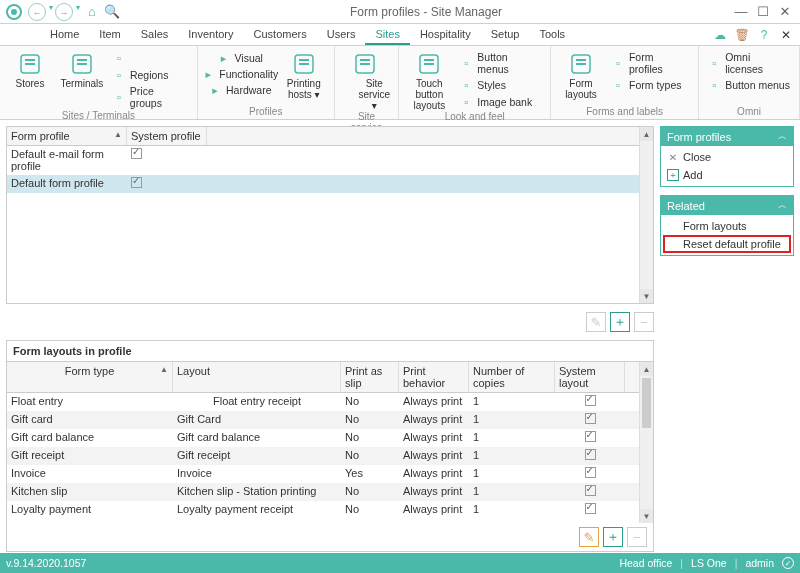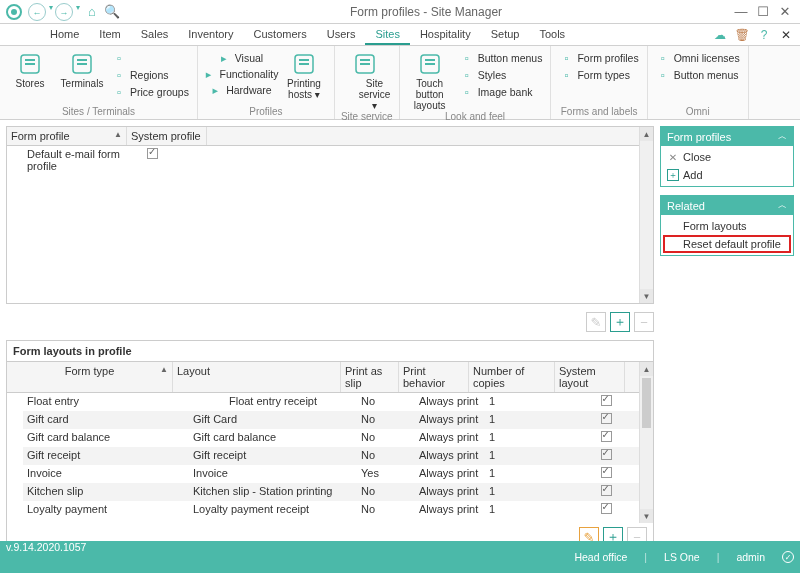--- a/index.html
+++ b/index.html
@@ -40,21 +40,21 @@
 .content { display: flex; height: 438px; }
 .main { flex: 1; padding: 6px; display: flex; flex-direction: column; gap: 4px; }
 .side { width: 140px; padding: 6px 6px 6px 0; }
 
 
 .grid-wrap { border: 1px solid #ccc; position: relative; }
 .grid-head { display: flex; background: #f5f5f5; border-bottom: 1px solid #ccc; }
 .grid-head .gh { padding: 3px 4px; font-size: 11px; color: #333; border-right: 1px solid #ddd; position: relative; }
 .grid-head .gh .sort { position: absolute; right: 4px; top: 3px; font-size: 8px; color: #666; }
 .grid-body { background: #fff; }
-.grid-row { display: flex; border-bottom: 1px solid transparent; margin-left: 16px; }
+.grid-row { display: flex; border-bottom: 1px solid transparent; }
 .grid-row.sel { background: #cfe8ef; }
 .grid-row.alt { background: #f3f3f3; }
 .grid-row .gc { padding: 2px 4px; font-size: 11px; }
 .chk { width: 11px; height: 11px; border: 1px solid #999; display: inline-block; position: relative; }
 .chk.on::after { content: "✓"; position: absolute; top: -3px; left: 0; font-size: 10px; color: #666; }
 .scrollbar { position: absolute; right: 0; top: 0; bottom: 0; width: 14px; background: #f0f0f0; border-left: 1px solid #ddd; }
 .scrollbar .arrow { height: 14px; display: flex; align-items: center; justify-content: center; font-size: 8px; color: #666; background: #e8e8e8; }
 .scrollbar .thumb { background: #ccc; margin: 0 2px; }
 
 .action-row { display: flex; justify-content: flex-end; gap: 4px; padding: 4px 0; }
@@ -70,23 +70,23 @@
 
 .side-panel { margin-bottom: 8px; border: 1px solid #4bb9a9; }
 .side-panel .sp-head { background: #4bb9a9; color: #fff; padding: 3px 6px; font-size: 11px; display: flex; justify-content: space-between; align-items: center; }
 .side-panel .sp-head .chev { font-size: 9px; }
 .side-panel .sp-body { background: #fff; padding: 2px; }
 .side-panel .sp-item { padding: 3px 4px; font-size: 11px; display: flex; align-items: center; gap: 4px; cursor: pointer; }
 .side-panel .sp-item .siicon { width: 12px; height: 12px; display: flex; align-items: center; justify-content: center; font-size: 10px; color: #888; }
 .side-panel .sp-item.highlight { border: 2px solid #d22; padding: 1px 2px; }
 
 
-.statusbar { position: absolute; bottom: 0; left: 0; right: 0; height: 32px; background: #4bb9a9; color: #fff; display: flex; font-size: 10.5px; padding: 0 6px; }
+.statusbar { position: absolute; bottom: 0; left: 0; right: 0; height: 20px; background: #4bb9a9; color: #fff; display: flex; align-items: center; font-size: 10.5px; padding: 0 6px; }
 .statusbar .sb-left { flex: 1; }
-.statusbar .sb-right { display: flex; gap: 17px; align-items: center; }
+.statusbar .sb-right { display: flex; gap: 8px; align-items: center; }
 .statusbar .sep { opacity: .6; }
 .statusbar .sb-icon { width: 12px; height: 12px; border: 1px solid #fff; border-radius: 50%; display: flex; align-items: center; justify-content: center; font-size: 8px; }
 
 svg { display: block; }
 </style>
 </head>
 <body>
 
 <div class="titlebar">
   <span class="logo">
@@ -240,20 +240,31 @@
           <div class="rb-small">
             <span class="sicon">▫</span>
             <span>Image bank</span>
           </div>
         </div>
       </div>
       <div class="rg-label">Look and feel</div>
     </div>
     <div class="ribbon-group">
       <div class="rg-body">
+        <div class="rb-big">
+          <div class="bicon">
+            <svg width="24" height="24">
+              <rect x="3" y="3" width="18" height="18" rx="3" fill="none" stroke="#4bb9a9" stroke-width="1.5"></rect>
+              <rect x="7" y="7" width="10" height="2" fill="#4bb9a9"></rect>
+              <rect x="7" y="11" width="10" height="2" fill="#4bb9a9"></rect>
+            </svg>
+          </div>
+          <div class="blbl" style="white-space: pre-line;">Form
+layouts</div>
+        </div>
         <div class="rb-col">
           <div class="rb-small">
             <span class="sicon">▫</span>
             <span>Form profiles</span>
           </div>
           <div class="rb-small">
             <span class="sicon">▫</span>
             <span>Form types</span>
           </div>
         </div>
@@ -281,20 +292,24 @@
   <div class="main">
 
     <div class="grid-wrap" style="height:178px">
       <div class="grid-head" id="g1-head">
           <div class="gh" style="width: 120px;">Form profile<span class="sort">▲</span></div>
           <div class="gh" style="width: 80px;">System profile</div>
         </div>
       <div class="grid-body" id="g1-body">
           <div class="grid-row">
             <div class="gc" style="width: 120px;">Default e-mail form profile</div>
+            <div class="gc" style="width: 80px;"><span class="chk on"></span></div>
+          </div>
+          <div class="grid-row sel">
+            <div class="gc" style="width: 120px;">Default form profile</div>
             <div class="gc" style="width: 80px;"><span class="chk on"></span></div>
           </div>
         </div>
       <div class="scrollbar">
         <div class="arrow">▲</div>
         <div style="flex:1"></div>
         <div class="arrow" style="position:absolute;bottom:0;left:0;right:0">▼</div>
       </div>
     </div>
     <div class="action-row">

